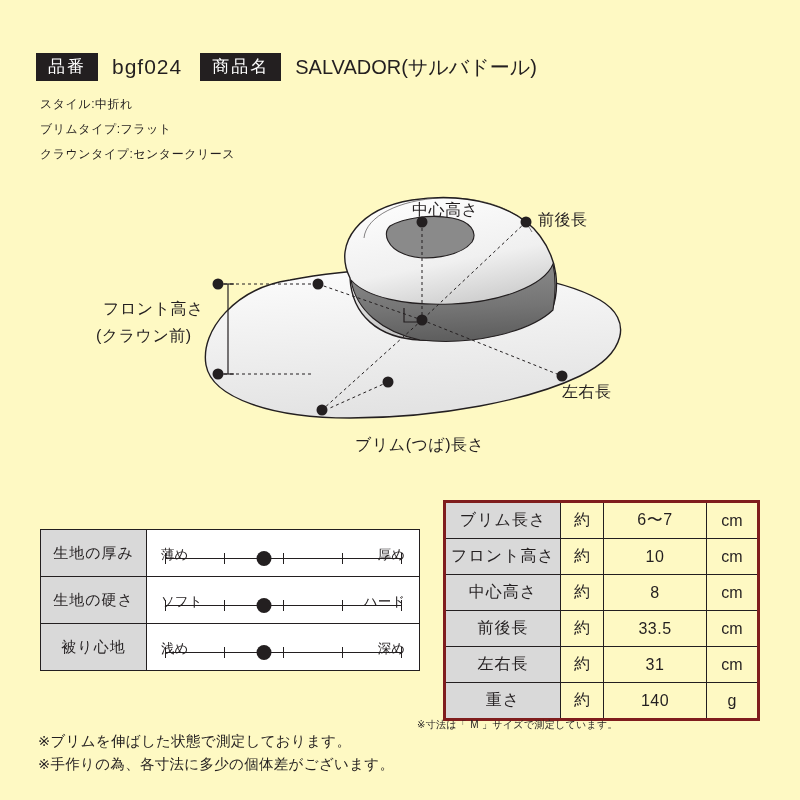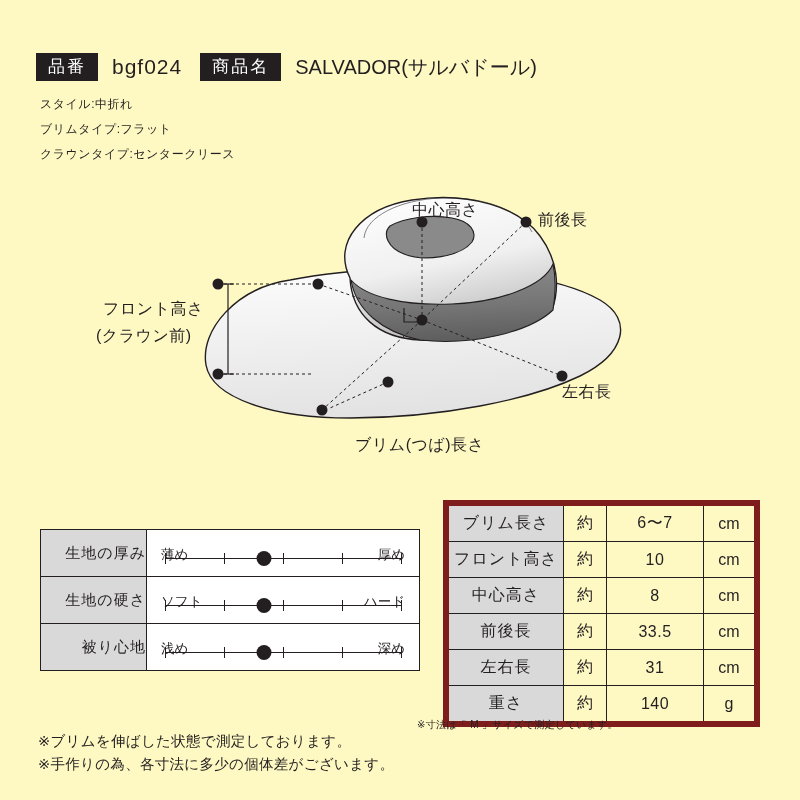--- a/index.html
+++ b/index.html
@@ -84,21 +84,20 @@
     left: 40px;
     top: 529px;
     width: 380px;
     border: 1px solid #231f20;
     border-collapse: collapse;
   }
   .slider-table td {
     border: 1px solid #231f20;
     padding: 0;
     vertical-align: middle;
-    text-align: right;
   }
   .slider-label {
     width: 105px;
     background: #d9d9d9;
     text-align: center;
     font-size: 15px;
     letter-spacing: 1px;
     height: 46px;
   }
   .slider-cell {
@@ -138,21 +137,21 @@
     transform: translateX(-7.5px);
   }
 
   
   .meas-table {
     position: absolute;
     left: 443px;
     top: 500px;
     width: 317px;
     border-collapse: collapse;
-    border: 6px solid #7f1d1d;
+    border: 3px solid #7f1d1d;
   }
   .meas-table td {
     border: 1px solid #231f20;
     height: 33px;
     font-size: 16px;
   }
   .m-label {
     width: 112px;
     background: #d9d9d9;
     text-align: center;

